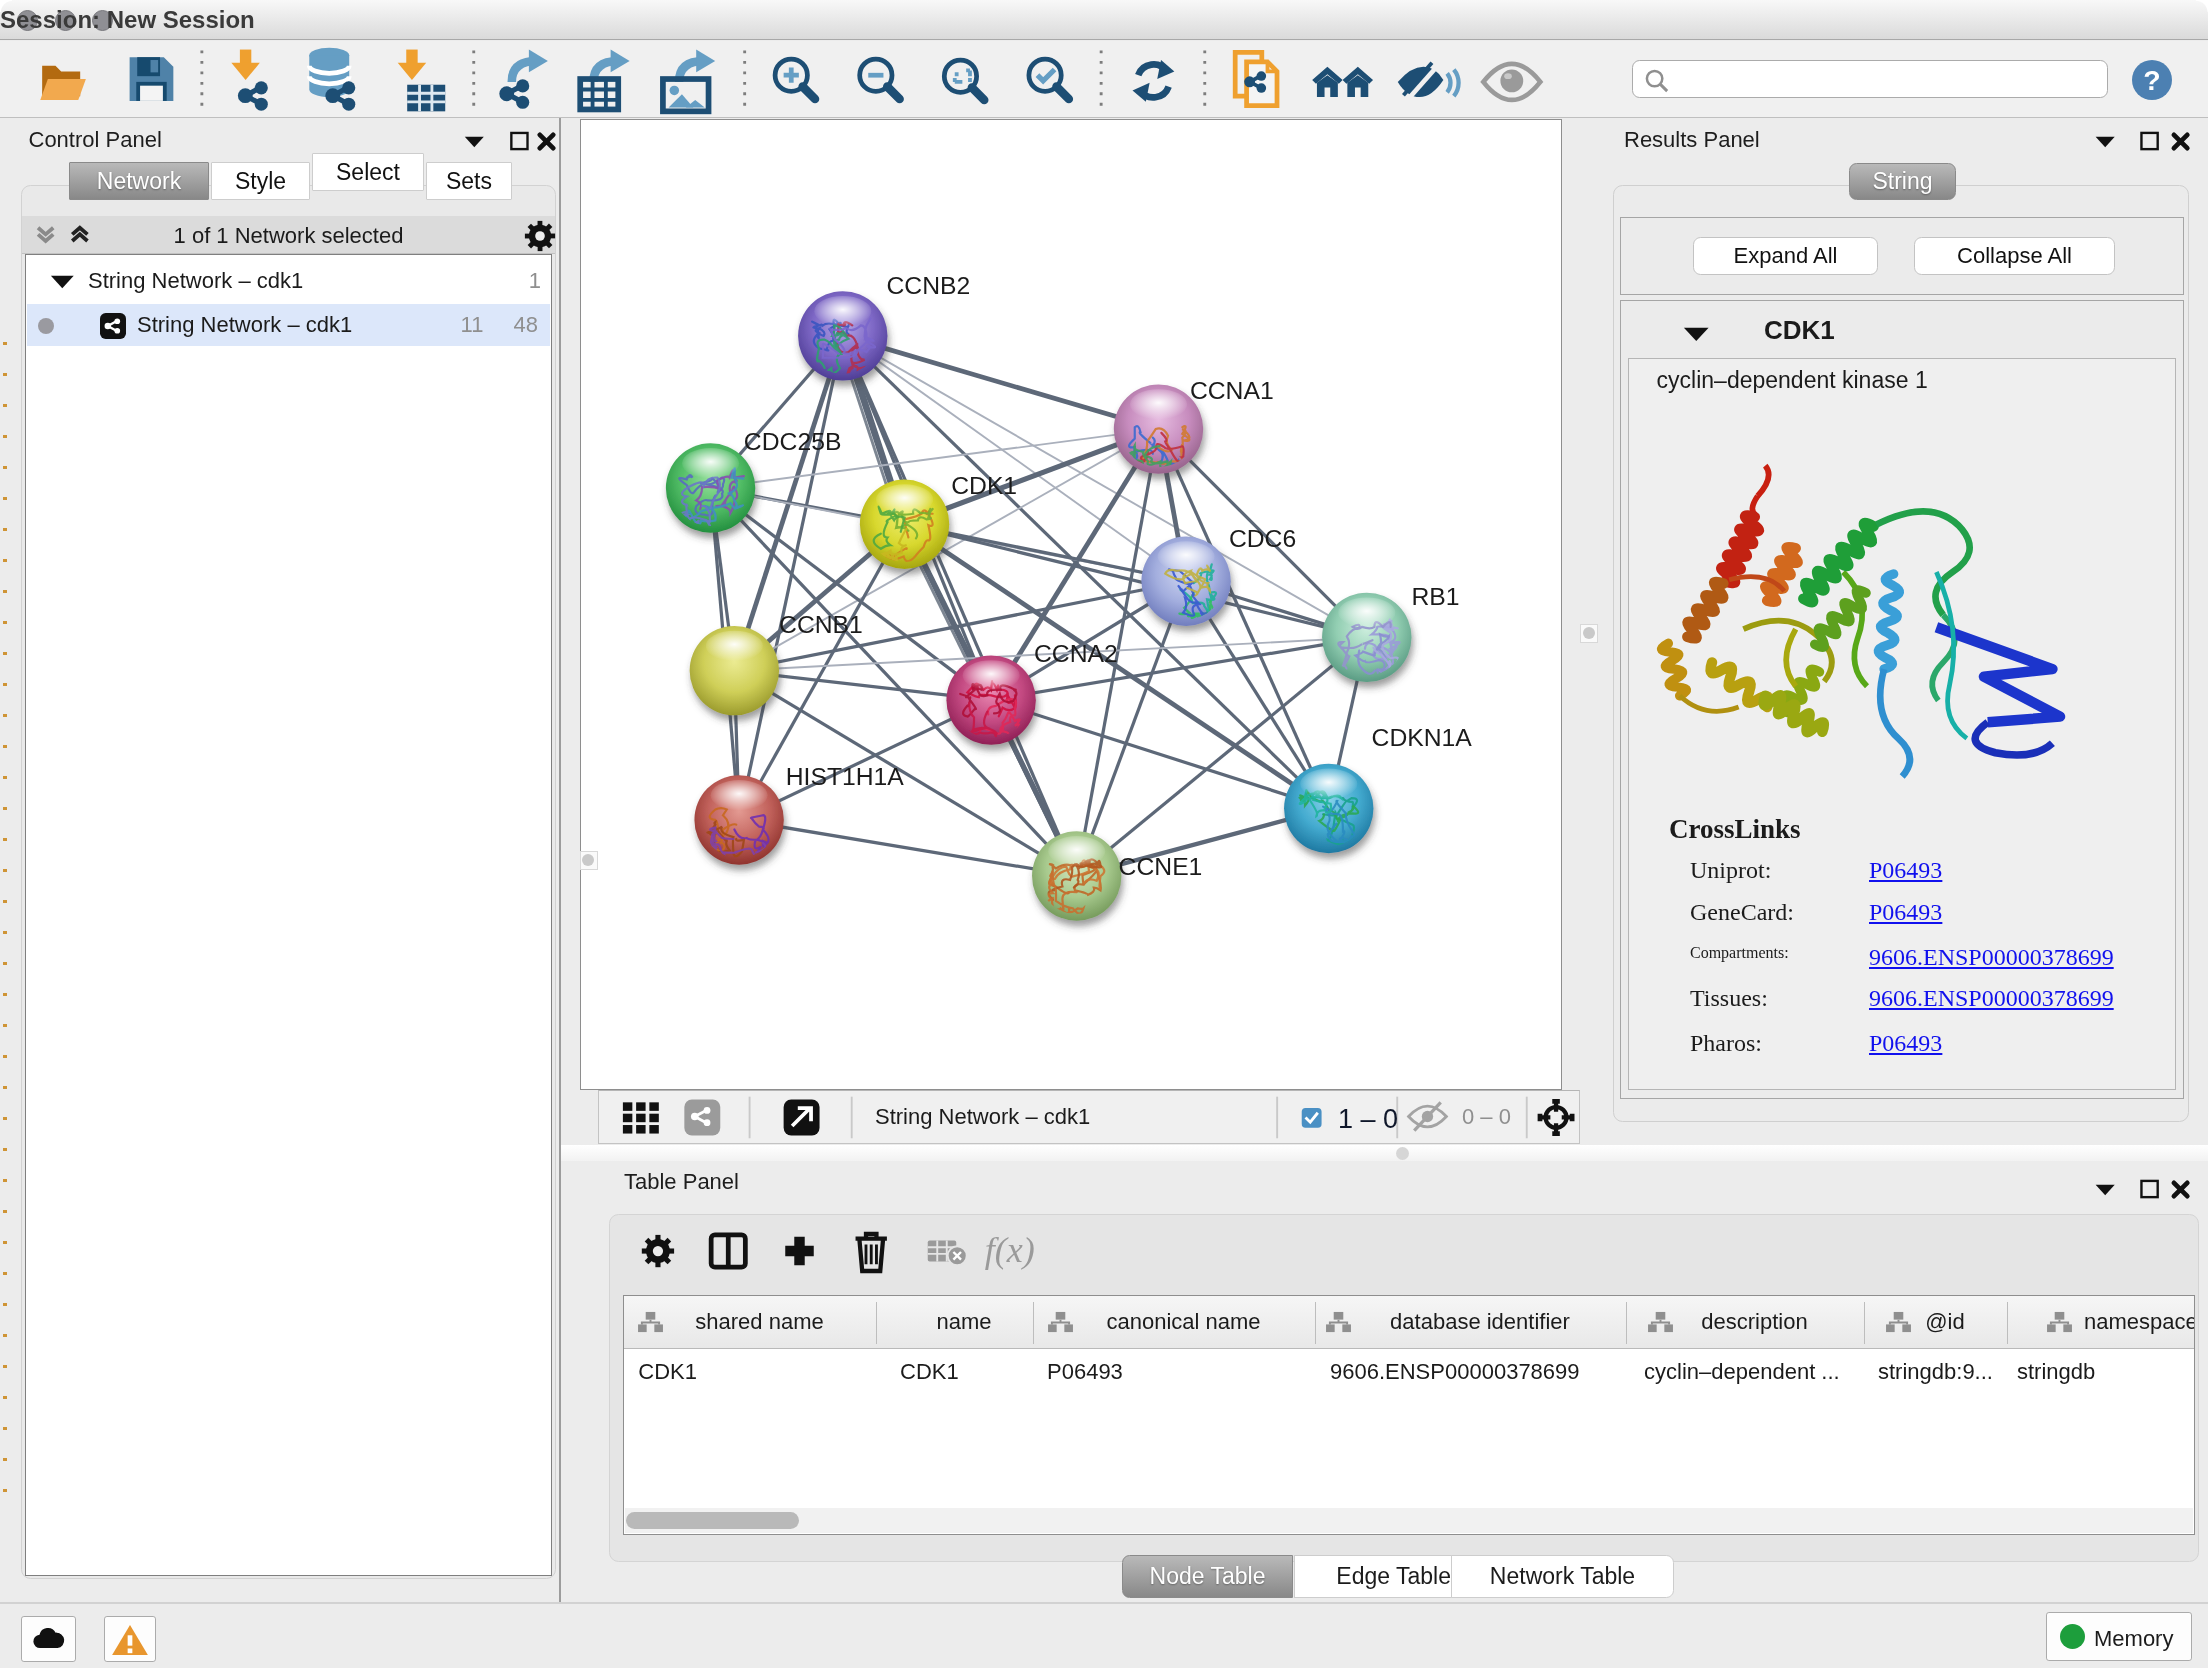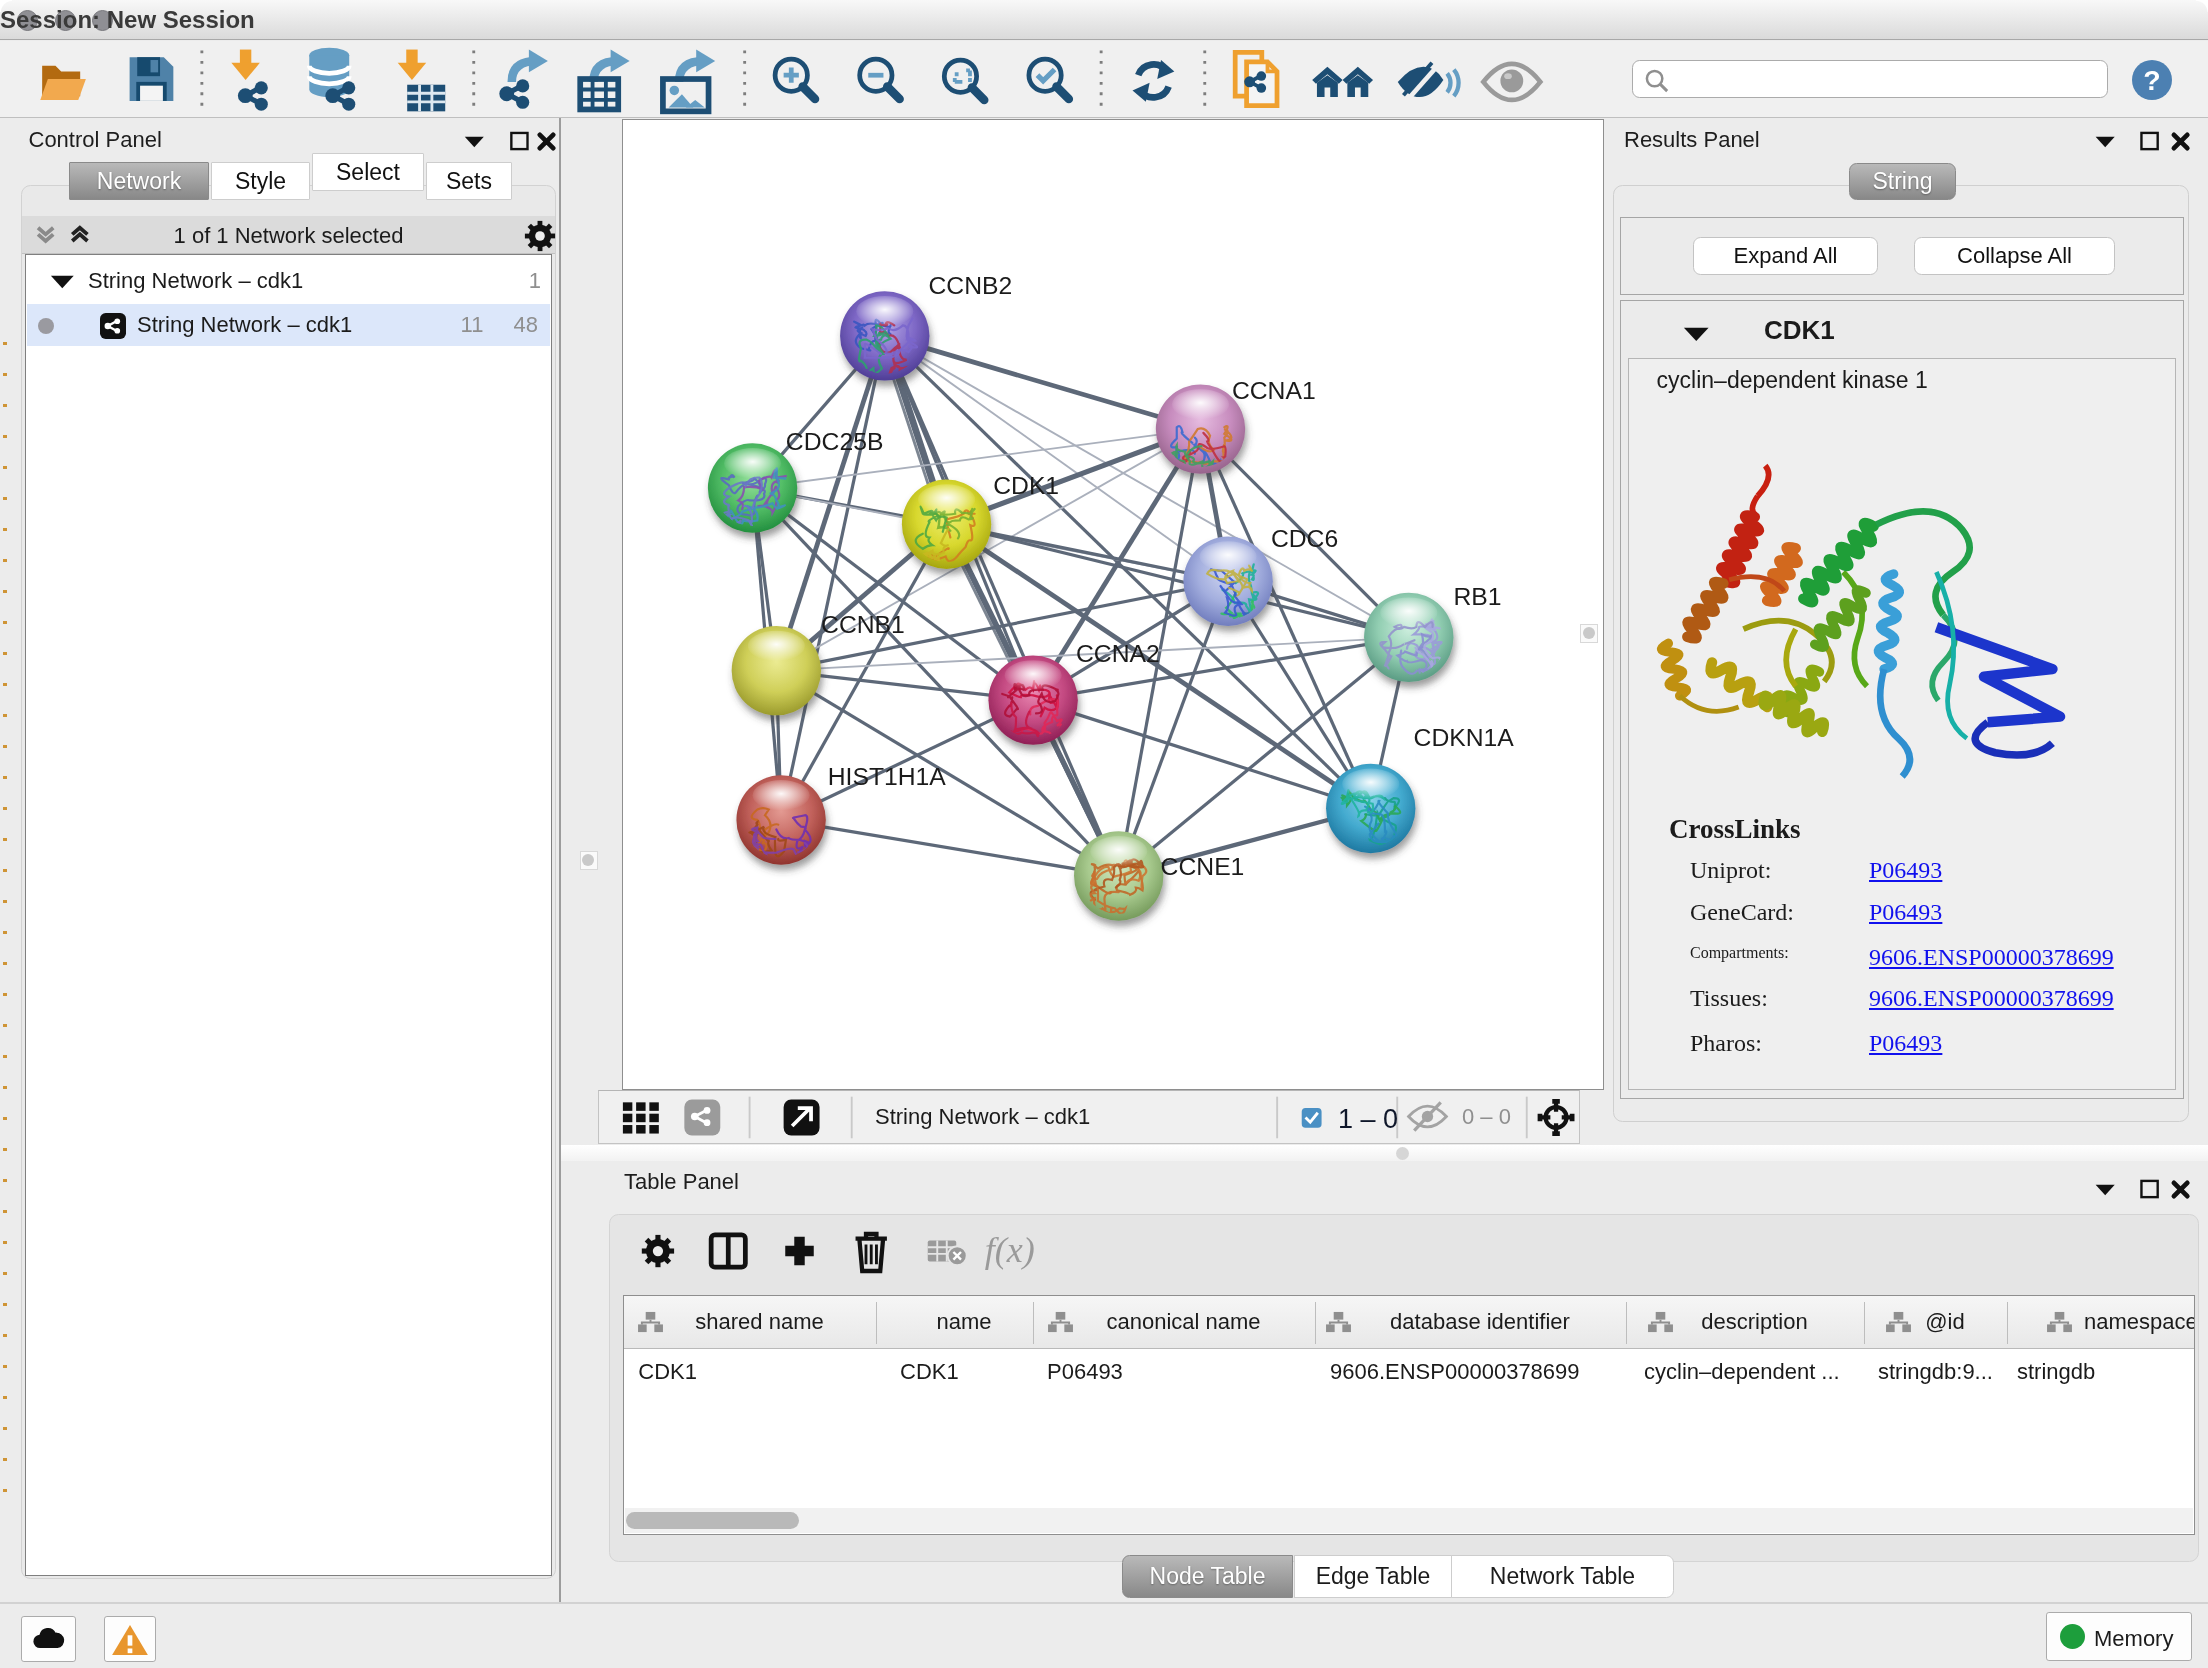--- a/index.html
+++ b/index.html
@@ -210,21 +210,21 @@
 <div class="abs" style="left:100px;top:313px;width:26px;height:26px;background:#111;border-radius:5.7px"></div>
 <svg class="abs" style="left:104px;top:317px" width="18" height="18" viewBox="0 0 19 19">
 <path d="M4 9.5 L14 4 M4 9.5 L14 15" stroke="#fff" stroke-width="2.6" fill="none"></path>
 <circle cx="14" cy="4.5" r="3" fill="#fff"></circle>
     <circle cx="4" cy="9.5" r="3.4" fill="#fff"></circle>
     <circle cx="14" cy="14.5" r="3" fill="#fff"></circle>
   </svg>
 <div class="abs" style="left:137px;top:312px;font-size:22px">String Network – cdk1</div>
 <div class="abs" style="left:449px;top:312px;width:46px;text-align:center;font-size:22px;color:#8f8f8f">11</div>
 <div class="abs" style="left:496px;top:312px;width:42px;text-align:right;font-size:22px;color:#8f8f8f">48</div>
-<div class="abs" style="left:622px;top:119px;width:982px;height:971px;background:#fff;border:1px solid #8e8e8e">
+<div class="abs" style="left:580px;top:119px;width:982px;height:971px;background:#fff;border:1px solid #8e8e8e">
     <svg width="981" height="971" viewBox="0 0 1031 1021" style="position:absolute;left:0;top:0">
 <defs>
         <radialGradient id="gCCNB2" cx="0.5" cy="0.4" r="0.62">
           <stop offset="0" stop-color="#b4a6e6"></stop>
           <stop offset="0.55" stop-color="#7e68c6"></stop>
           <stop offset="1" stop-color="#4b3a92"></stop>
         </radialGradient>
         <clipPath id="cpCCNB2">
           <circle cx="275" cy="227" r="40"></circle>
         </clipPath>
@@ -676,21 +676,21 @@
     <div class="abs" style="left:276px;top:63px;font-size:22px">CDK1</div>
     <div class="abs" style="left:423px;top:63px;font-size:22px">P06493</div>
     <div class="abs" style="left:706px;top:63px;font-size:22px">9606.ENSP00000378699</div>
     <div class="abs" style="left:1020px;top:63px;font-size:22px">cyclin–dependent ...</div>
     <div class="abs" style="left:1254px;top:63px;font-size:22px">stringdb:9...</div>
     <div class="abs" style="left:1393px;top:63px;font-size:22px">stringdb</div>
     <div class="abs" style="left:1px;top:212px;width:1568px;height:25px;background:#f1f1f1"></div>
     <div class="abs" style="left:1.9px;top:216px;width:173px;height:17px;border-radius:8.6px;background:#b9b9b9"></div>
   </div>
 <div class="abs" style="left:1122px;top:1555px;width:171px;height:43px;background:linear-gradient(#b9b9b9,#888);border:1px solid #8a8a8a;border-radius:7.6px 0 0 7.6px;color:#fff;font-size:23px;text-align:center;line-height:41px;text-shadow:0 1px 1.9px rgba(0,0,0,.35)">Node Table</div>
-<div class="abs" style="left:1294px;top:1555px;width:158px;height:43px;background:#fff;border:1px solid #cdcdcd;font-size:23px;text-align:center;line-height:41px">Edge Table</div>
+<div class="abs" style="left:1294px;top:1555px;width:158px;height:43px;background:#fff;border:1px solid #cdcdcd;font-size:23px;text-align:right;line-height:41px">Edge Table</div>
 <div class="abs" style="left:1451px;top:1555px;width:223px;height:43px;background:#fff;border:1px solid #cdcdcd;border-radius:0 7.6px 7.6px 0;font-size:23px;text-align:center;line-height:41px">Network Table</div>
 <div class="abs" style="left:0;top:1602px;width:2208px;height:1.9px;background:#d2d2d2"></div>
 <div class="abs" style="left:21px;top:1616px;width:55px;height:46px;background:#fdfdfd;border:1px solid #ababab;border-radius:2.9px"></div>
 <svg class="abs" style="left:31px;top:1627px" width="36" height="25" viewBox="0 0 38 26">
 <path d="M10 22 a7 7 0 0 1 -1 -14 a9 9 0 0 1 17 -2 a7 7 0 0 1 2 16 Z" fill="#111"></path>
 <circle cx="27" cy="12" r="6" fill="#111"></circle>
   </svg>
 <div class="abs" style="left:104px;top:1616px;width:52px;height:46px;background:#fdfdfd;border:1px solid #ababab;border-radius:2.9px"></div>
 <svg class="abs" style="left:111px;top:1624px" width="38" height="32" viewBox="0 0 40 34">
 <path d="M20 1 L39 33 H1 Z" fill="#e8962e"></path>

